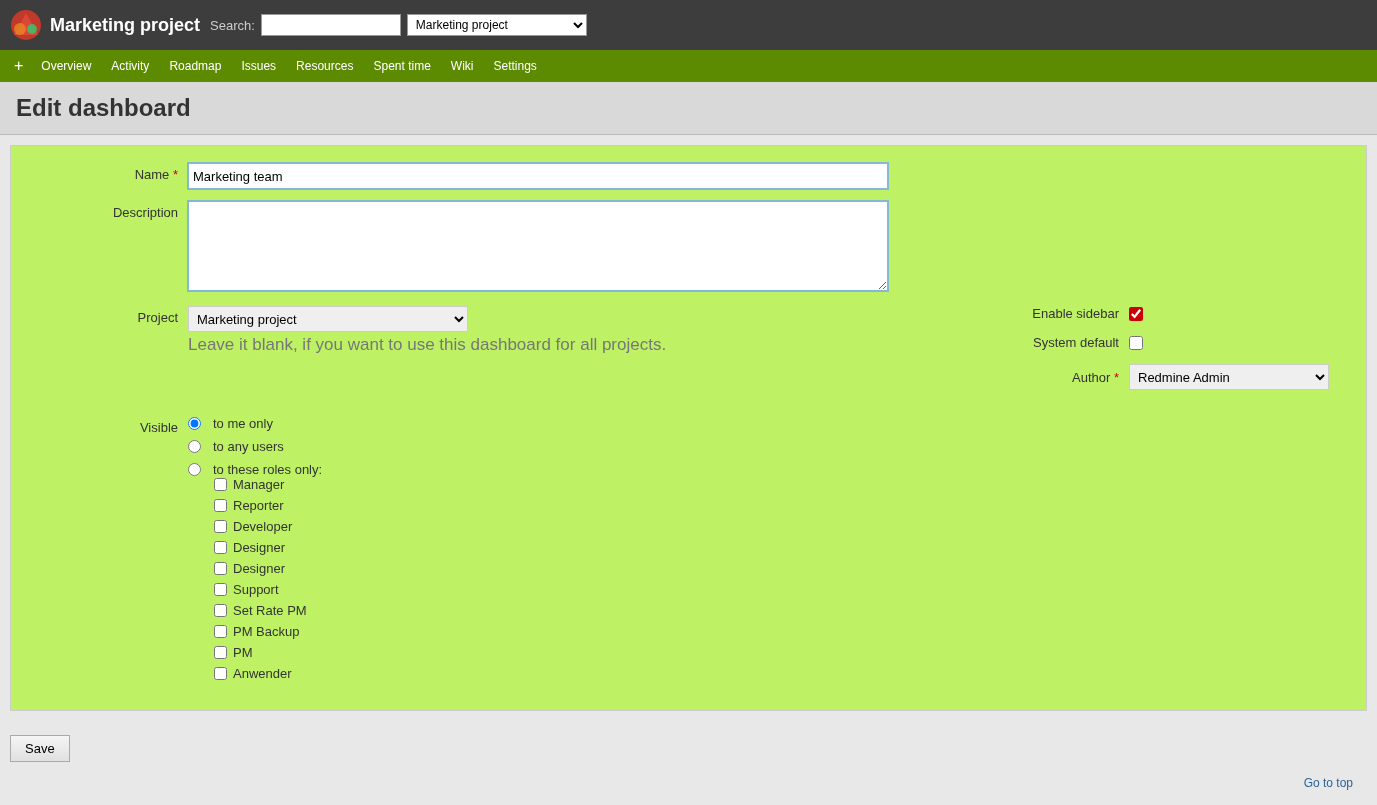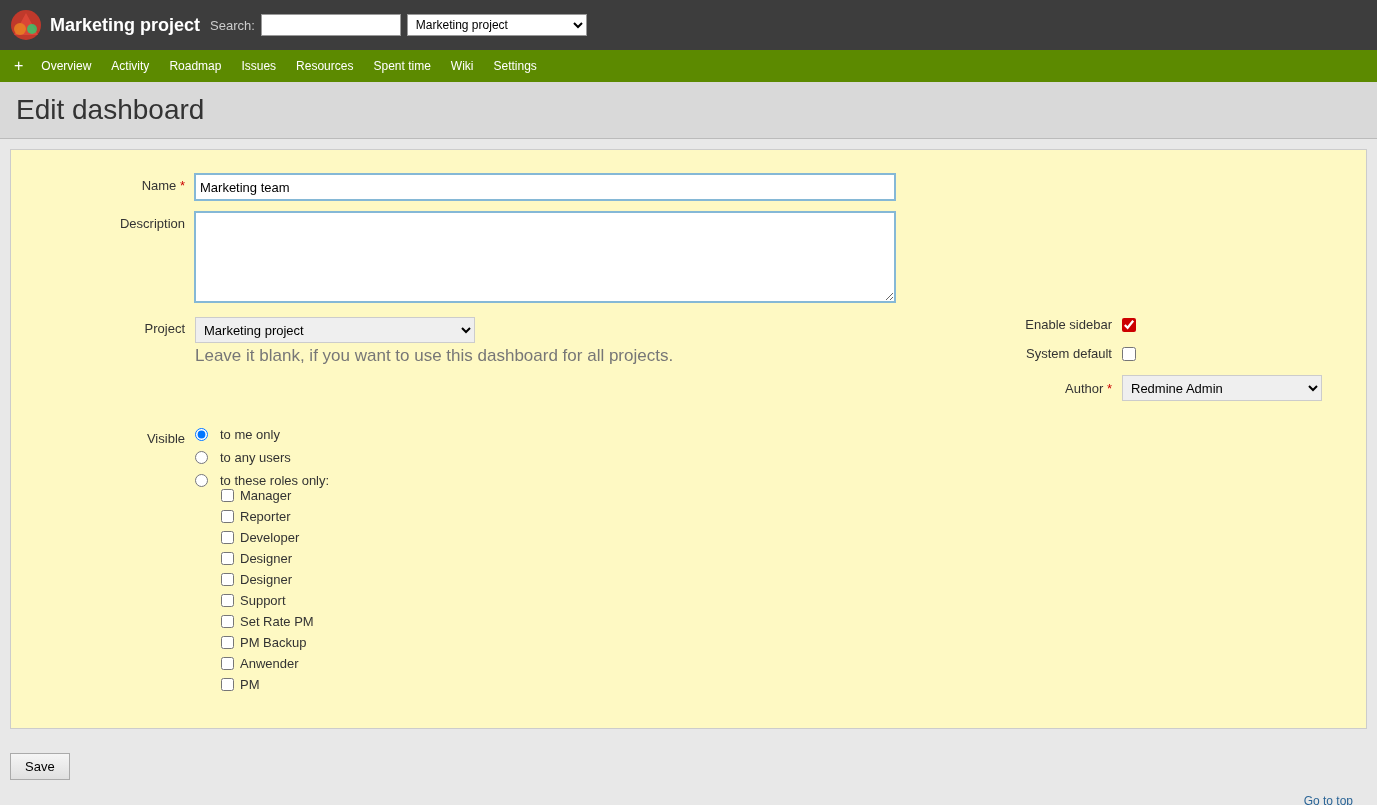--- a/index.html
+++ b/index.html
@@ -76,31 +76,31 @@
       cursor: pointer;
     }
 
     
     #page-title-bar {
       background: #d9d9d9;
       padding: 12px 16px;
       border-bottom: 1px solid #bbb;
     }
     #page-title {
-      font-size: 28px;
-      font-weight: normal;
+      font-size: 24px;
+      font-weight: bold;
       color: #333;
     }
 
     
     #content {
-      background: #fef9c3;
+      background: #bef264;
       margin: 10px;
       border: 1px solid #ccc;
-      padding: 24px;
+      padding: 17px;
     }
     .form-row {
       display: flex;
       margin-bottom: 12px;
       align-items: flex-start;
     }
     .form-label {
       width: 160px;
       text-align: right;
       padding-right: 10px;
@@ -368,25 +368,25 @@
         <label class="checkbox-item">
           <input type="checkbox" style="">
           <span>Set Rate PM</span>
         </label>
         <label class="checkbox-item">
           <input type="checkbox" style="">
           <span>PM Backup</span>
         </label>
         <label class="checkbox-item">
           <input type="checkbox" style="">
+          <span>PM</span>
+        </label>
+        <label class="checkbox-item">
+          <input type="checkbox" style="">
           <span>Anwender</span>
-        </label>
-        <label class="checkbox-item">
-          <input type="checkbox" style="">
-          <span>PM</span>
         </label>
       </div>
     </div>
   </div>
 </div>
 
 <div style="padding: 4px 10px;">
   <button id="save-btn">Save</button>
 </div>
 

